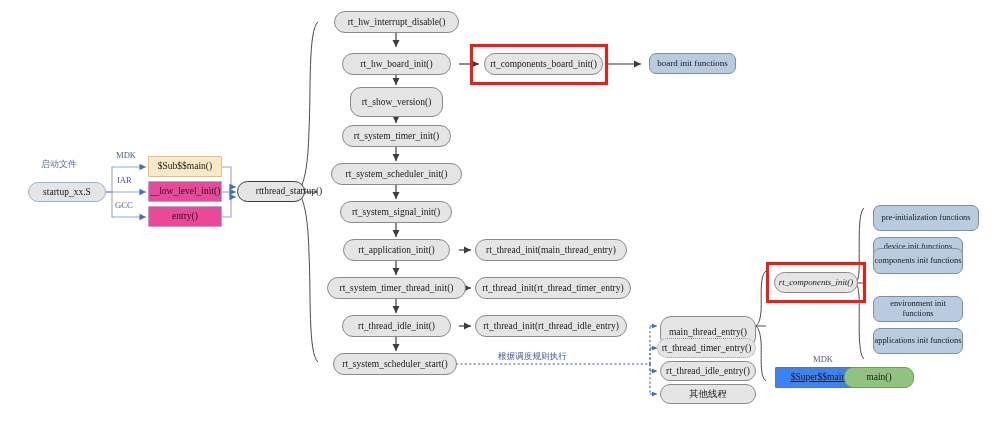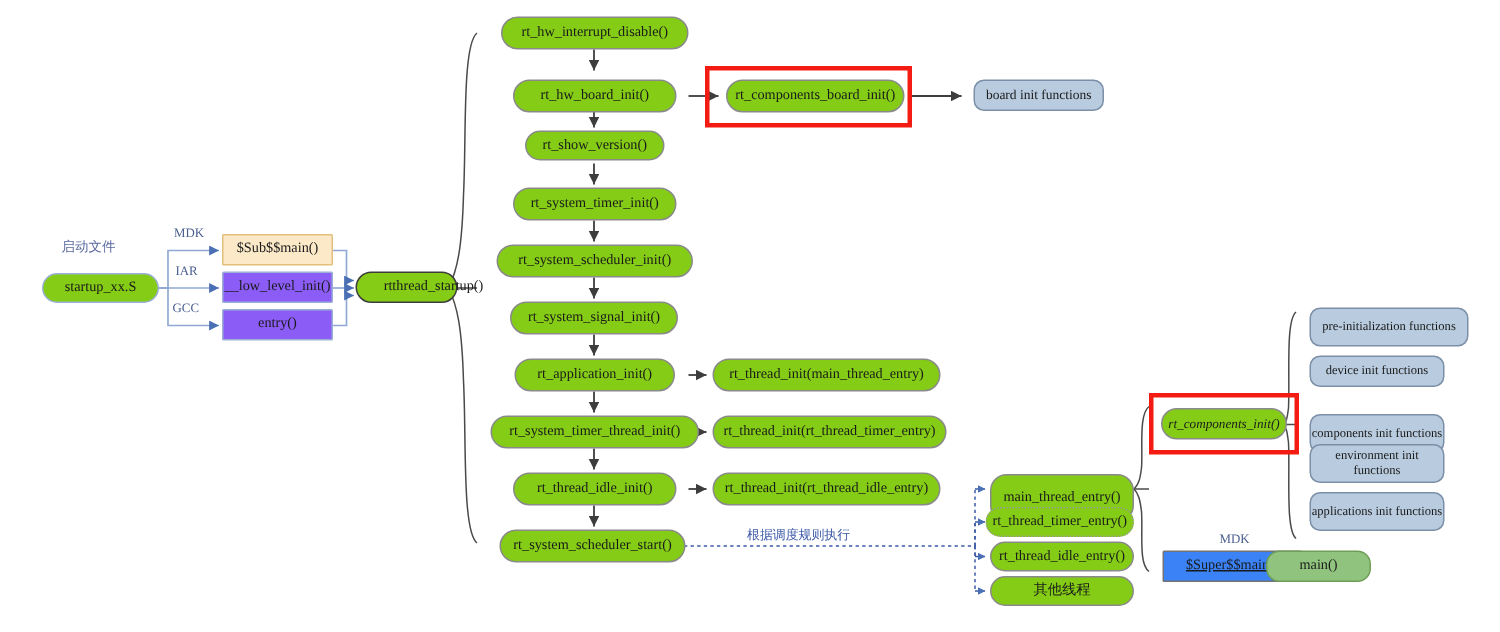--- a/index.html
+++ b/index.html
@@ -17,38 +17,38 @@
     display:flex;align-items:center;justify-content:center;
     text-align:center;
     color:#1a1a1a;
     line-height:1.08;
     white-space:nowrap;
   }
   
   .pill{
     border:1px solid #8a8a8a;
     border-radius:11px;
-    background:#84cc16;
+    background:#e5e5e5;
     font-size:9.5px;
   }
   .pill.dashed{border-style:dotted;border-color:#9a9a9a;}
   .pill.thick{border:1.4px solid #3d3d3d;border-radius:12px;padding-left:36px;}
   
   .bluebox{
     border:1px solid #7b8fa8;
     border-radius:7px;
     background:#b9ccdf;
     font-size:8.4px;
     white-space:normal;
     line-height:1.22;
   }
   
   .bluerect{
     border:1px solid #9ab0d4;
-    background:#8b5cf6;
+    background:#ec4899;
     font-size:9.5px;
     border-radius:1px;
   }
   .bluerect.cream{background:#fbe9c8;border-color:#e3bf7e;}
   .creambox{
     border:1px solid #737373;
     background:#3b82f6;
     font-size:9.5px;
     border-radius:1px;
     text-decoration:underline;
@@ -169,21 +169,21 @@
   <div class="caption" style="left:115px;top:200px;">GCC</div>
 
   <div class="node bluerect cream" style="left:148px;top:156px;width:74px;height:21px;">$Sub$$main()</div>
   <div class="node bluerect" style="left:148px;top:181px;width:74px;height:21px;">__low_level_init()</div>
   <div class="node bluerect" style="left:148px;top:206px;width:74px;height:21px;">entry()</div>
 
   <div class="node pill thick" style="left:237px;top:181px;width:68px;height:21px;">rtthread_startup()</div>
 
   <div class="node pill" style="left:334px;top:11px;width:125px;height:22px;">rt_hw_interrupt_disable()</div>
   <div class="node pill" style="left:342px;top:53px;width:109px;height:22px;">rt_hw_board_init()</div>
-  <div class="node pill" style="left:350px;top:87px;width:93px;height:20px;">rt_show_version()</div>
+  <div class="node pill" style="left:350px;top:87px;width:93px;height:30px;">rt_show_version()</div>
   <div class="node pill" style="left:342px;top:125px;width:109px;height:22px;">rt_system_timer_init()</div>
   <div class="node pill" style="left:331px;top:163px;width:131px;height:22px;">rt_system_scheduler_init()</div>
   <div class="node pill" style="left:340px;top:201px;width:112px;height:22px;">rt_system_signal_init()</div>
   <div class="node pill" style="left:343px;top:239px;width:107px;height:22px;">rt_application_init()</div>
   <div class="node pill" style="left:327px;top:277px;width:139px;height:22px;">rt_system_timer_thread_init()</div>
   <div class="node pill" style="left:342px;top:315px;width:109px;height:22px;">rt_thread_idle_init()</div>
   <div class="node pill" style="left:333px;top:353px;width:124px;height:22px;text-align:right;">rt_system_scheduler_start()</div>
 
   <div class="node pill" style="left:484px;top:53px;width:119px;height:22px;">rt_components_board_init()</div>
   <div class="redbox" style="left:470px;top:44px;width:138px;height:41px;"></div>
@@ -199,21 +199,21 @@
   <div class="node pill" style="left:660px;top:316px;width:96px;height:32px;">main_thread_entry()</div>
   <div class="node pill dashed" style="left:657px;top:338px;width:99px;height:20px;">rt_thread_timer_entry()</div>
   <div class="node pill" style="left:660px;top:361px;width:96px;height:20px;">rt_thread_idle_entry()</div>
   <div class="node pill" style="left:660px;top:384px;width:96px;height:20px;">其他线程</div>
 
   <div class="node pill" style="left:774px;top:272px;width:84px;height:21px;font-size:8.8px;font-style:italic;">rt_components_init()</div>
   <div class="redbox" style="left:766px;top:262px;width:100px;height:41px;"></div>
 
   <div class="node bluebox" style="left:873px;top:205px;width:106px;height:26px;">pre-initialization functions</div>
   <div class="node bluebox" style="left:873px;top:237px;width:90px;height:21px;">device init functions</div>
-  <div class="node bluebox" style="left:873px;top:276px;width:90px;height:26px;">components init functions</div>
+  <div class="node bluebox" style="left:873px;top:248px;width:90px;height:26px;">components init functions</div>
   <div class="node bluebox" style="left:873px;top:296px;width:90px;height:26px;">environment init functions</div>
   <div class="node bluebox" style="left:873px;top:328px;width:90px;height:26px;">applications init functions</div>
 
   <div class="caption" style="left:813px;top:354px;">MDK</div>
   <div class="node creambox" style="left:775px;top:367px;width:93px;height:21px;">$Super$$main()</div>
   <div class="node greenbox" style="left:844px;top:367px;width:70px;height:21px;">main()</div>
 
 </div>
 
 </body></html>

